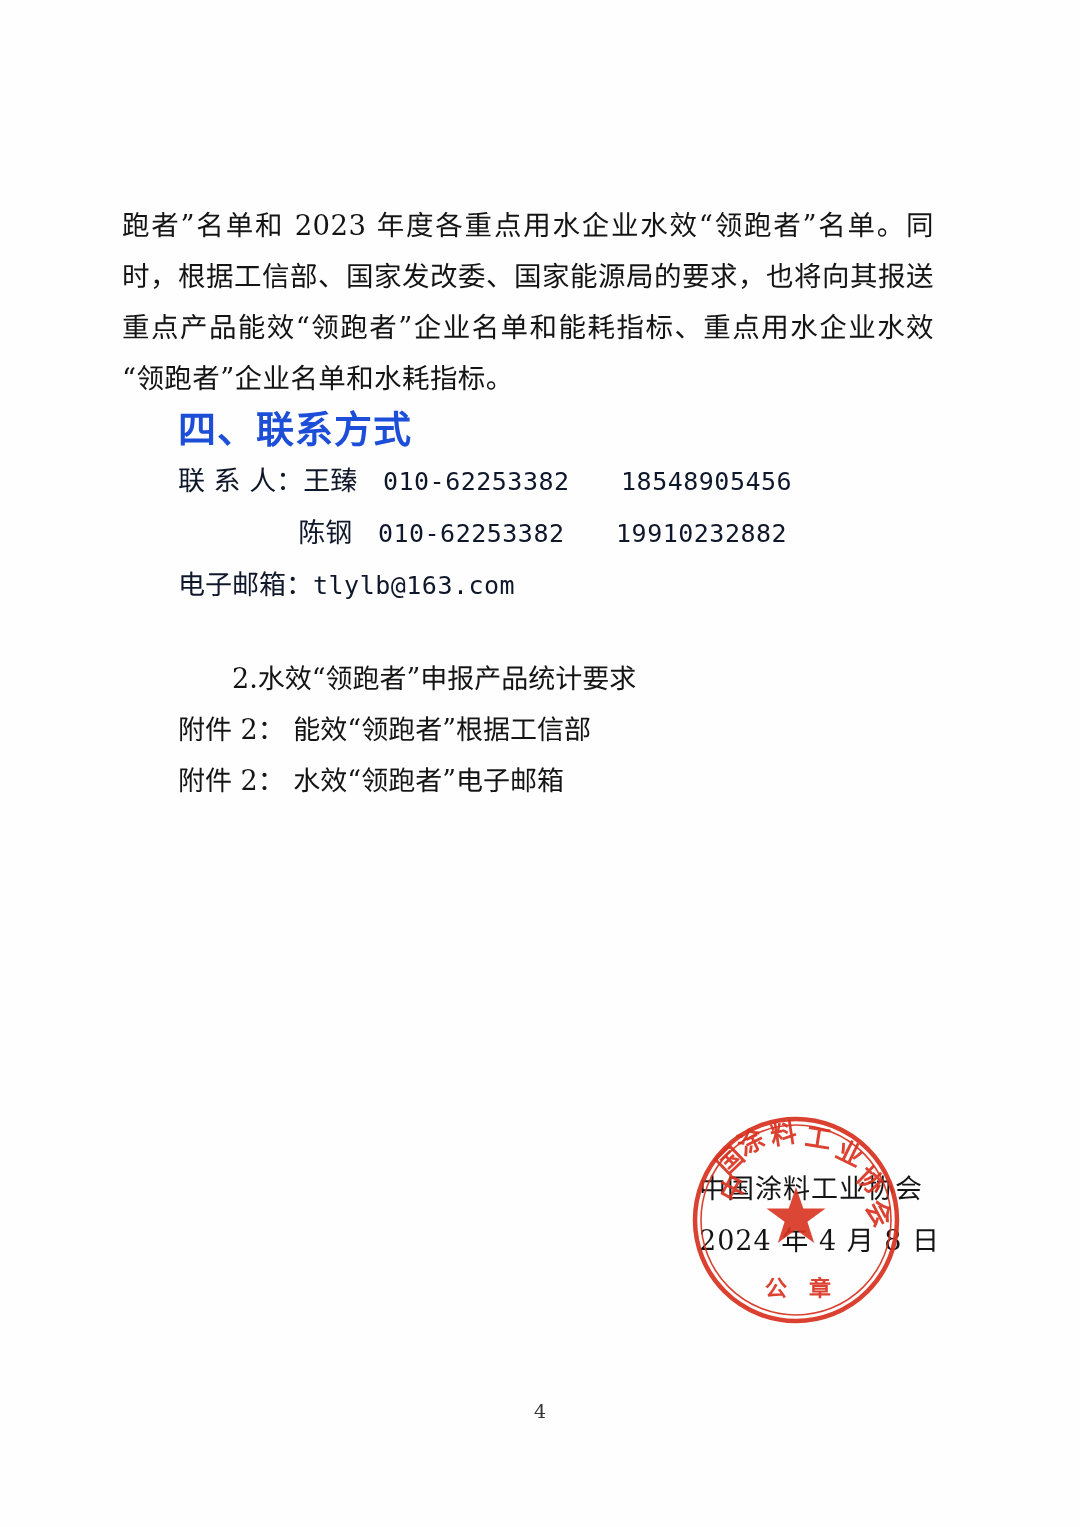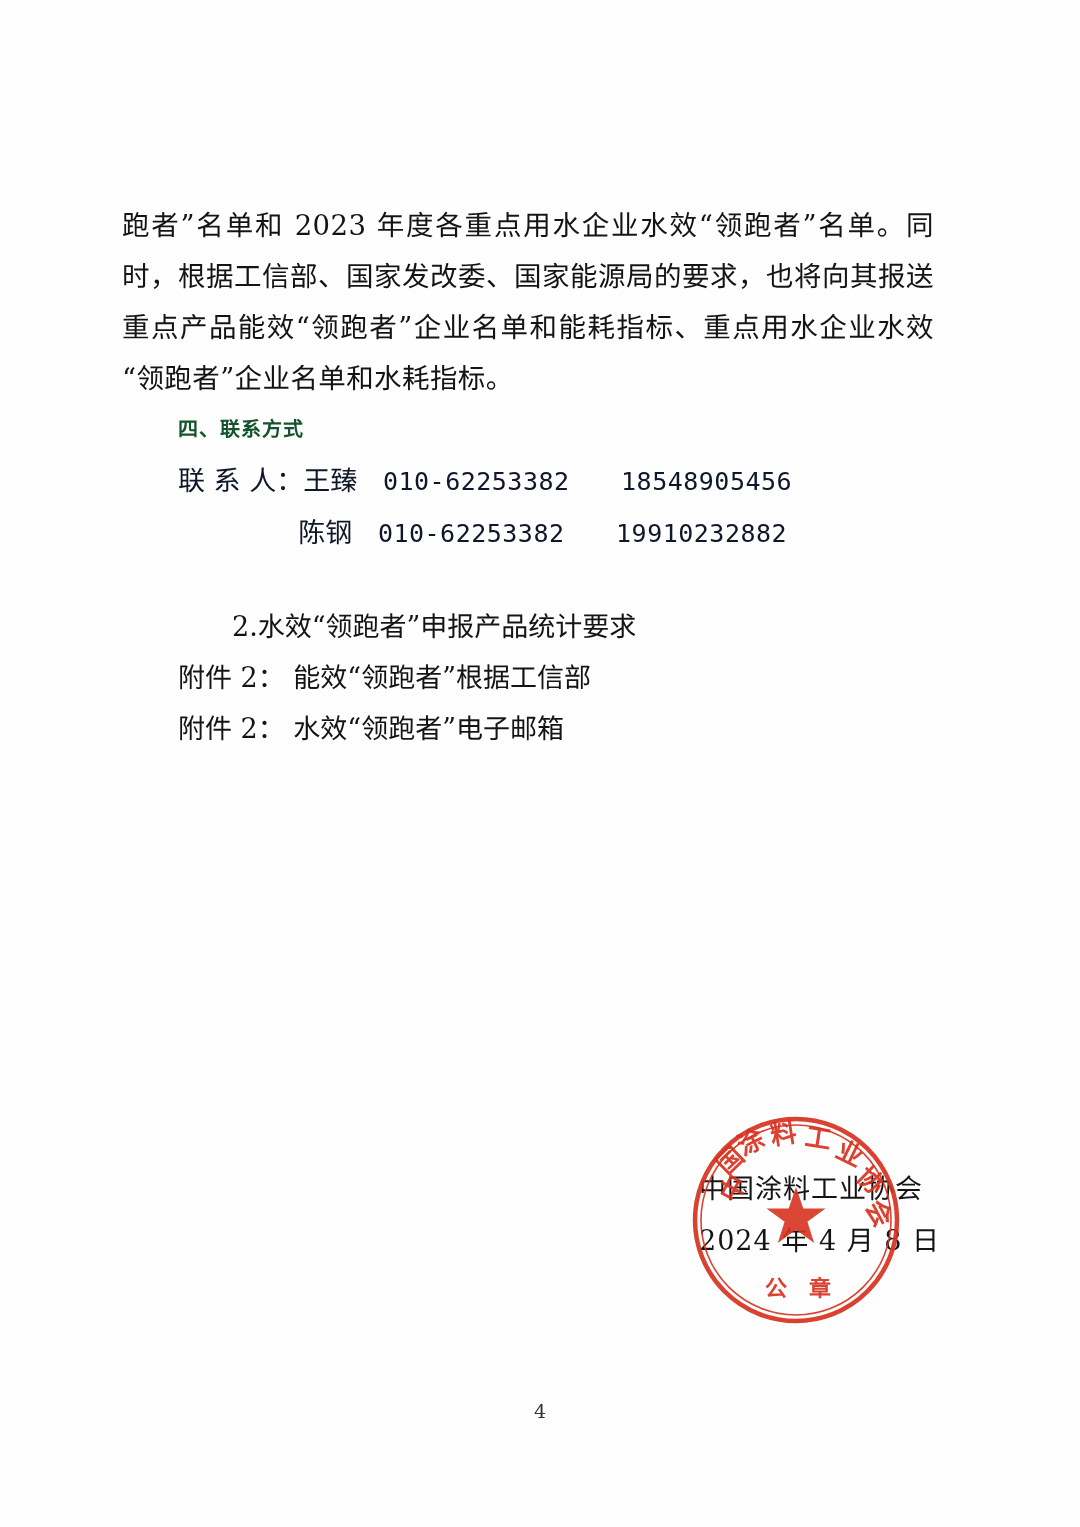--- a/index.html
+++ b/index.html
@@ -29,26 +29,26 @@
     letter-spacing: 0.4px;
     text-align: justify;
     text-justify: inter-character;
     color: #141414;
   }
   p.para.indent {
     text-indent: 56px;
   }
   .section-title {
     margin: 0;
-    font-size: 20px;
+    font-size: 38px;
     line-height: 51px;
     font-weight: bold;
     text-indent: 56px;
     letter-spacing: 1px;
-    color: #14532d;
+    color: #1d4ed8;
   }
   .contact-block {
     margin: 0;
     font-size: 27px;
     line-height: 51px;
     text-indent: 56px;
     color: #0f172a;
     white-space: pre;
   }
   .contact-block .mono {
@@ -106,20 +106,21 @@
 
     <p class="para">跑者”名单和 2023 年度各重点用水企业水效“领跑者”名单。同时，根据工信部、国家发改委、国家能源局的要求，也将向其报送重点产品能效“领跑者”企业名单和能耗指标、重点用水企业水效“领跑者”企业名单和水耗指标。</p>
 
 
     <h2 class="section-title">四、联系方式</h2>
 
     <p class="contact-block"><span>联 系 人：</span><span>王臻</span>&nbsp;&nbsp;&nbsp;<span class="mono">010-62253382</span>&nbsp;&nbsp;&nbsp;&nbsp;&nbsp;&nbsp;<span class="mono">18548905456</span></p>
 
     <p class="contact-block">&nbsp;&nbsp;&nbsp;&nbsp;&nbsp;&nbsp;&nbsp;&nbsp;&nbsp;&nbsp;&nbsp;&nbsp;&nbsp;&nbsp;<span>陈钢</span>&nbsp;&nbsp;&nbsp;<span class="mono">010-62253382</span>&nbsp;&nbsp;&nbsp;&nbsp;&nbsp;&nbsp;<span class="mono">19910232882</span></p>
 
+    <p class="contact-block"><span>电子邮箱：</span><span class="mono">tlylb@163.com</span></p>
 
     <div class="spacer-md"></div>
 
     <p class="attach-line sub"><span>2.水效“领跑者”申报产品统计要求</span></p>
     <p class="attach-line"><span>附件 2：</span>&nbsp;<span>能效“领跑者”根据工信部</span></p>
     <p class="attach-line"><span>附件 2：</span>&nbsp;<span>水效“领跑者”电子邮箱</span></p>
 
   </div>
 
   <div class="sign-block">

